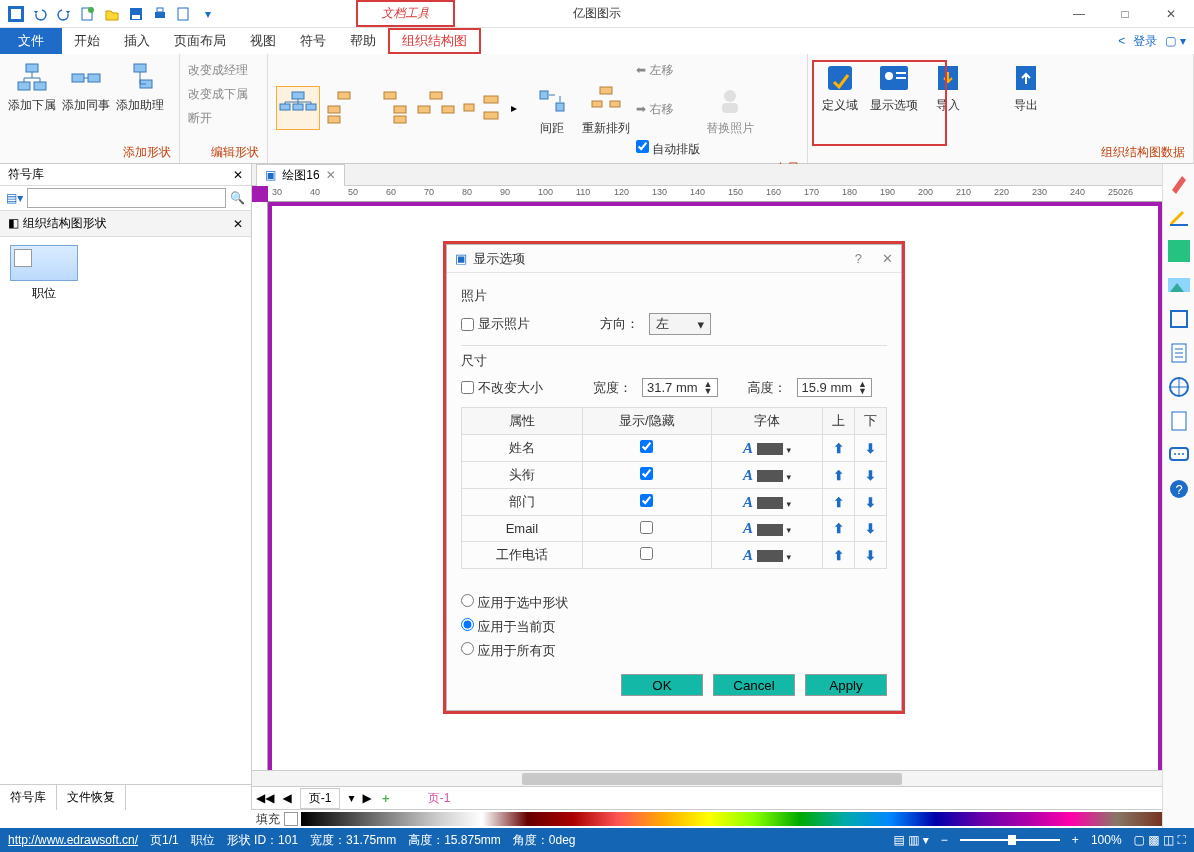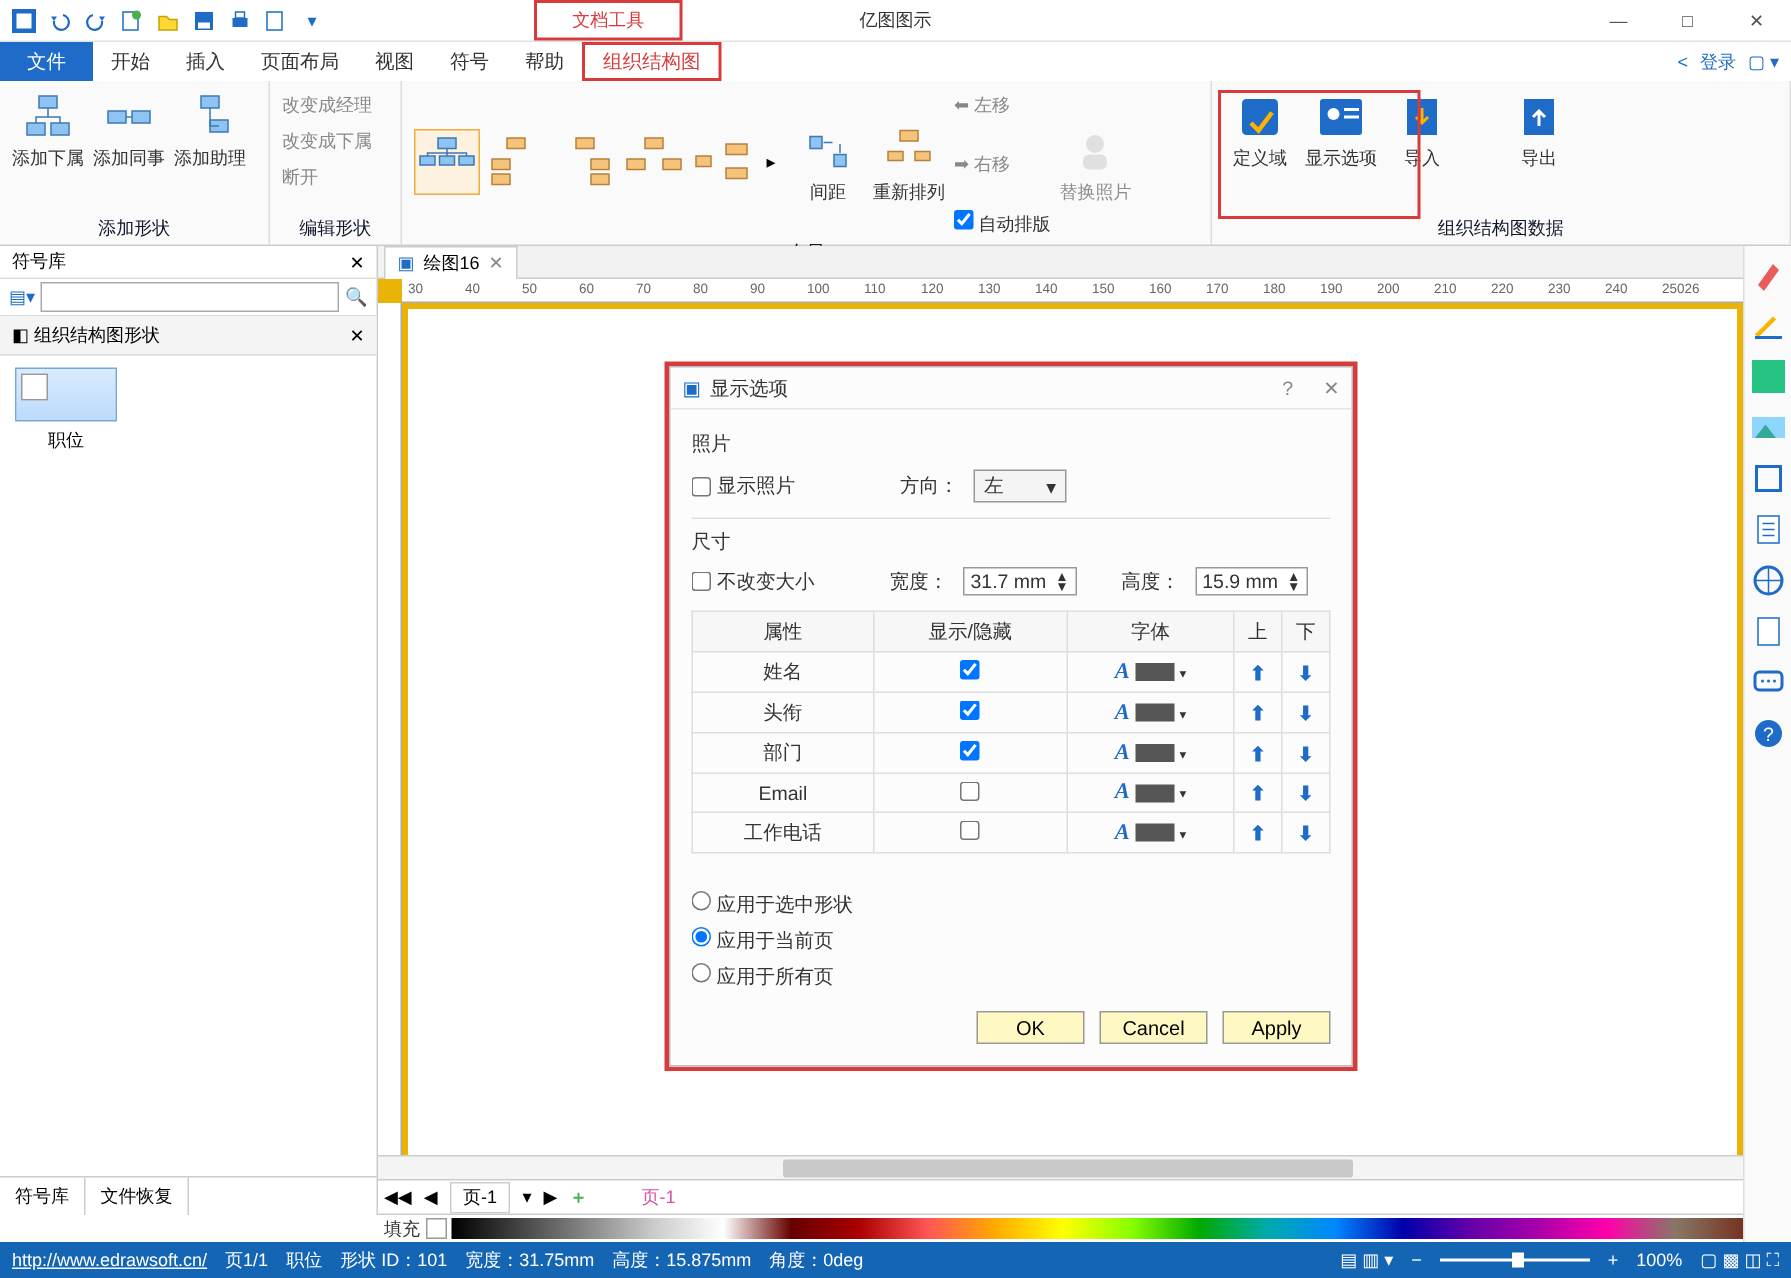--- a/index.html
+++ b/index.html
@@ -3,37 +3,37 @@
 <meta charset="utf-8">
 <style>
 * { margin: 0; padding: 0; box-sizing: border-box; font-family: "Microsoft YaHei", sans-serif; }
 body { width: 1194px; height: 852px; background: #fff; overflow: hidden; position: relative; font-size: 12px; }
 
 
 .titlebar { height: 28px; background: #fff; display: flex; align-items: center; position: relative; border-bottom: 1px solid #e0e0e0; }
 .qat { display: flex; align-items: center; gap: 4px; padding-left: 6px; }
 .qat-item { width: 20px; height: 20px; display: flex; align-items: center; justify-content: center; }
 .qat svg { display: block; }
-.title-docworks { position: absolute; left: 356px; top: 0; width: 99px; height: 27px; border: 2px solid #d83b3b; display: flex; align-items: center; justify-content: center; color: #d83b3b; font-size: 12px; }
+.title-docworks { position: absolute; left: 356px; top: 0; width: 99px; height: 27px; border: 2px solid #d83b3b; display: flex; align-items: center; justify-content: center; color: #d83b3b; font-size: 12px; font-style: italic; }
 .title-center { position: absolute; left: 50%; transform: translateX(-50%); color: #333; font-size: 12px; text-align: right; }
 .winctrls { position: absolute; right: 0; top: 0; display: flex; }
 .winctrls div { width: 46px; height: 28px; display: flex; align-items: center; justify-content: center; color: #555; }
 
 
 .menubar { height: 26px; display: flex; align-items: stretch; background: #fff; position: relative; }
 .menu-tab { padding: 0 12px; display: flex; align-items: center; color: #333; font-size: 13px; }
 .menu-tab.file { background: #1e6cc7; color: #fff; padding: 0 18px; }
 .menu-tab.active { border: 2px solid #d83b3b; color: #d83b3b; box-sizing: border-box; }
 .menu-right { position: absolute; right: 8px; top: 0; display: flex; align-items: center; height: 26px; gap: 8px; color: #1e6cc7; }
 
 
 .ribbon { height: 110px; background: #fafafa; border-bottom: 1px solid #ccc; display: flex; position: relative; }
 .ribbon-group { border-right: 1px solid #ddd; padding: 4px 8px 2px; display: flex; flex-direction: column; justify-content: space-between; }
 .rg-body { display: flex; align-items: flex-start; gap: 6px; flex: 1; }
-.rg-label { text-align: center; color: #0f172a; font-size: 12px; padding-top: 2px; }
+.rg-label { text-align: right; color: #c2410c; font-size: 12px; padding-top: 2px; }
 .rbtn-big { display: flex; flex-direction: column; align-items: center; gap: 4px; min-width: 48px; padding-top:4px; }
 .rbtn-big .ic { width: 32px; height: 32px; }
 .rbtn-big span { font-size: 12px; color: #333; text-align:center; line-height:1.2; }
 .rbtn-list { display: flex; flex-direction: column; gap: 7px; padding-top:4px; }
 .rbtn-sm { color: #888; font-size: 12px; white-space: nowrap; }
 .layout-thumbs { display: flex; gap: 2px; align-items:center; }
 .lt { width: 44px; height: 44px; border: 1px solid transparent; display:flex; align-items:center; justify-content:center; }
 .lt.sel { border: 1px solid #f5aa3a; background:#fdf2e0; }
 .ribbon-highlight { position: absolute; border: 2px solid #d83b3b; pointer-events: none; }
 
@@ -48,21 +48,21 @@
 .shape-thumb .st-box { width:68px; height:36px; background:linear-gradient(#d9ecff,#bcdafc); border:1px solid #7aa6d8; position:relative; }
 .shape-thumb .st-box::before { content:""; position:absolute; left:3px; top:3px; width:16px; height:16px; background:#fff; border:1px solid #999; }
 .lp-bottom { position:absolute; bottom:0; left:0; right:0; display:flex; border-top:1px solid #ccc; }
 .lp-btab { flex:0 0 auto; padding:4px 10px; border-right:1px solid #ccc; }
 
 
 .doctabs { position:absolute; left:252px; top:164px; right:32px; height:22px; background:#f2f2f2; border-bottom:1px solid #ccc; display:flex; align-items:center; }
 .dtab { background:#fff; border:1px solid #ccc; border-bottom:none; padding:2px 8px; display:flex; align-items:center; gap:6px; margin-left:4px; }
 
 
-.canvas { position:absolute; left:252px; top:186px; right:32px; bottom:66px; background:#eab308; overflow:hidden; }
+.canvas { position:absolute; left:252px; top:186px; right:32px; bottom:66px; background:#a21caf; overflow:hidden; }
 .ruler-h { position:absolute; top:0; left:16px; right:0; height:16px; background:#fff; border-bottom:1px solid #aaa; font-size:9px; color:#666; overflow:hidden; }
 .ruler-h span { position:absolute; top:1px; }
 .ruler-v { position:absolute; top:16px; left:0; width:16px; bottom:0; background:#fff; border-right:1px solid #aaa;}
 .page { position:absolute; left:20px; top:20px; right:4px; bottom:4px; background:#fff; }
 .hscroll { position:absolute; left:0; right:0; bottom:0; height:16px; background:#f4f4f4; border-top:1px solid #ccc; }
 .hscroll .thumb { position:absolute; left:270px; width:380px; top:2px; height:12px; background:#c8c8c8; border-radius:2px; }
 .vscroll-outer { position:absolute; right:16px; top:186px; width:16px; bottom:66px; background:#f4f4f4; border-left:1px solid #ccc; }
 .vscroll-outer .thumb { position:absolute; top:160px; bottom:20px; left:2px; right:2px; background:#c8c8c8; border-radius:2px; }
 
 
@@ -94,21 +94,21 @@
 .selbox { border:1px solid #999; padding:1px 6px; background:#f4f4f4; display:inline-flex; align-items:center; gap:10px; min-width:62px; justify-content:space-between; }
 .numbox { border:1px solid #999; padding:1px 4px; background:#fff; display:inline-flex; align-items:center; gap:6px; min-width:72px; justify-content:space-between; }
 .tbl { width:100%; border:1px solid #ccc; border-collapse:collapse; margin-top:10px; }
 .tbl th, .tbl td { border:1px solid #ddd; padding:4px 0; text-align:center; font-weight:normal; }
 .tbl th { background:#f7f7f7; }
 .a-icon { color:#1e6cc7; font-family:serif; font-style:italic; font-weight:bold; font-size:15px; }
 .swatch { display:inline-block; width:26px; height:12px; background:#555; vertical-align:middle; }
 .arrow { color:#1e6cc7; font-weight:bold; }
 .dlg-radios { position:absolute; left:14px; bottom:50px; display:flex; flex-direction:column; gap:6px; }
 .dlg-btns { position:absolute; right:14px; bottom:14px; display:flex; gap:10px; }
-.dlg-btns button { width:72px; height:22px; background:#fef9c3; border:1px solid #999; }
+.dlg-btns button { width:82px; height:22px; background:#14b8a6; border:1px solid #999; }
 hr.sep { border:none; border-top:1px solid #ddd; margin:10px 0 4px; }
 
 
 .ic-add svg, .ic svg { display:block; }
 </style>
 </head>
 <body>
 
 <div class="titlebar">
   <div class="qat">

